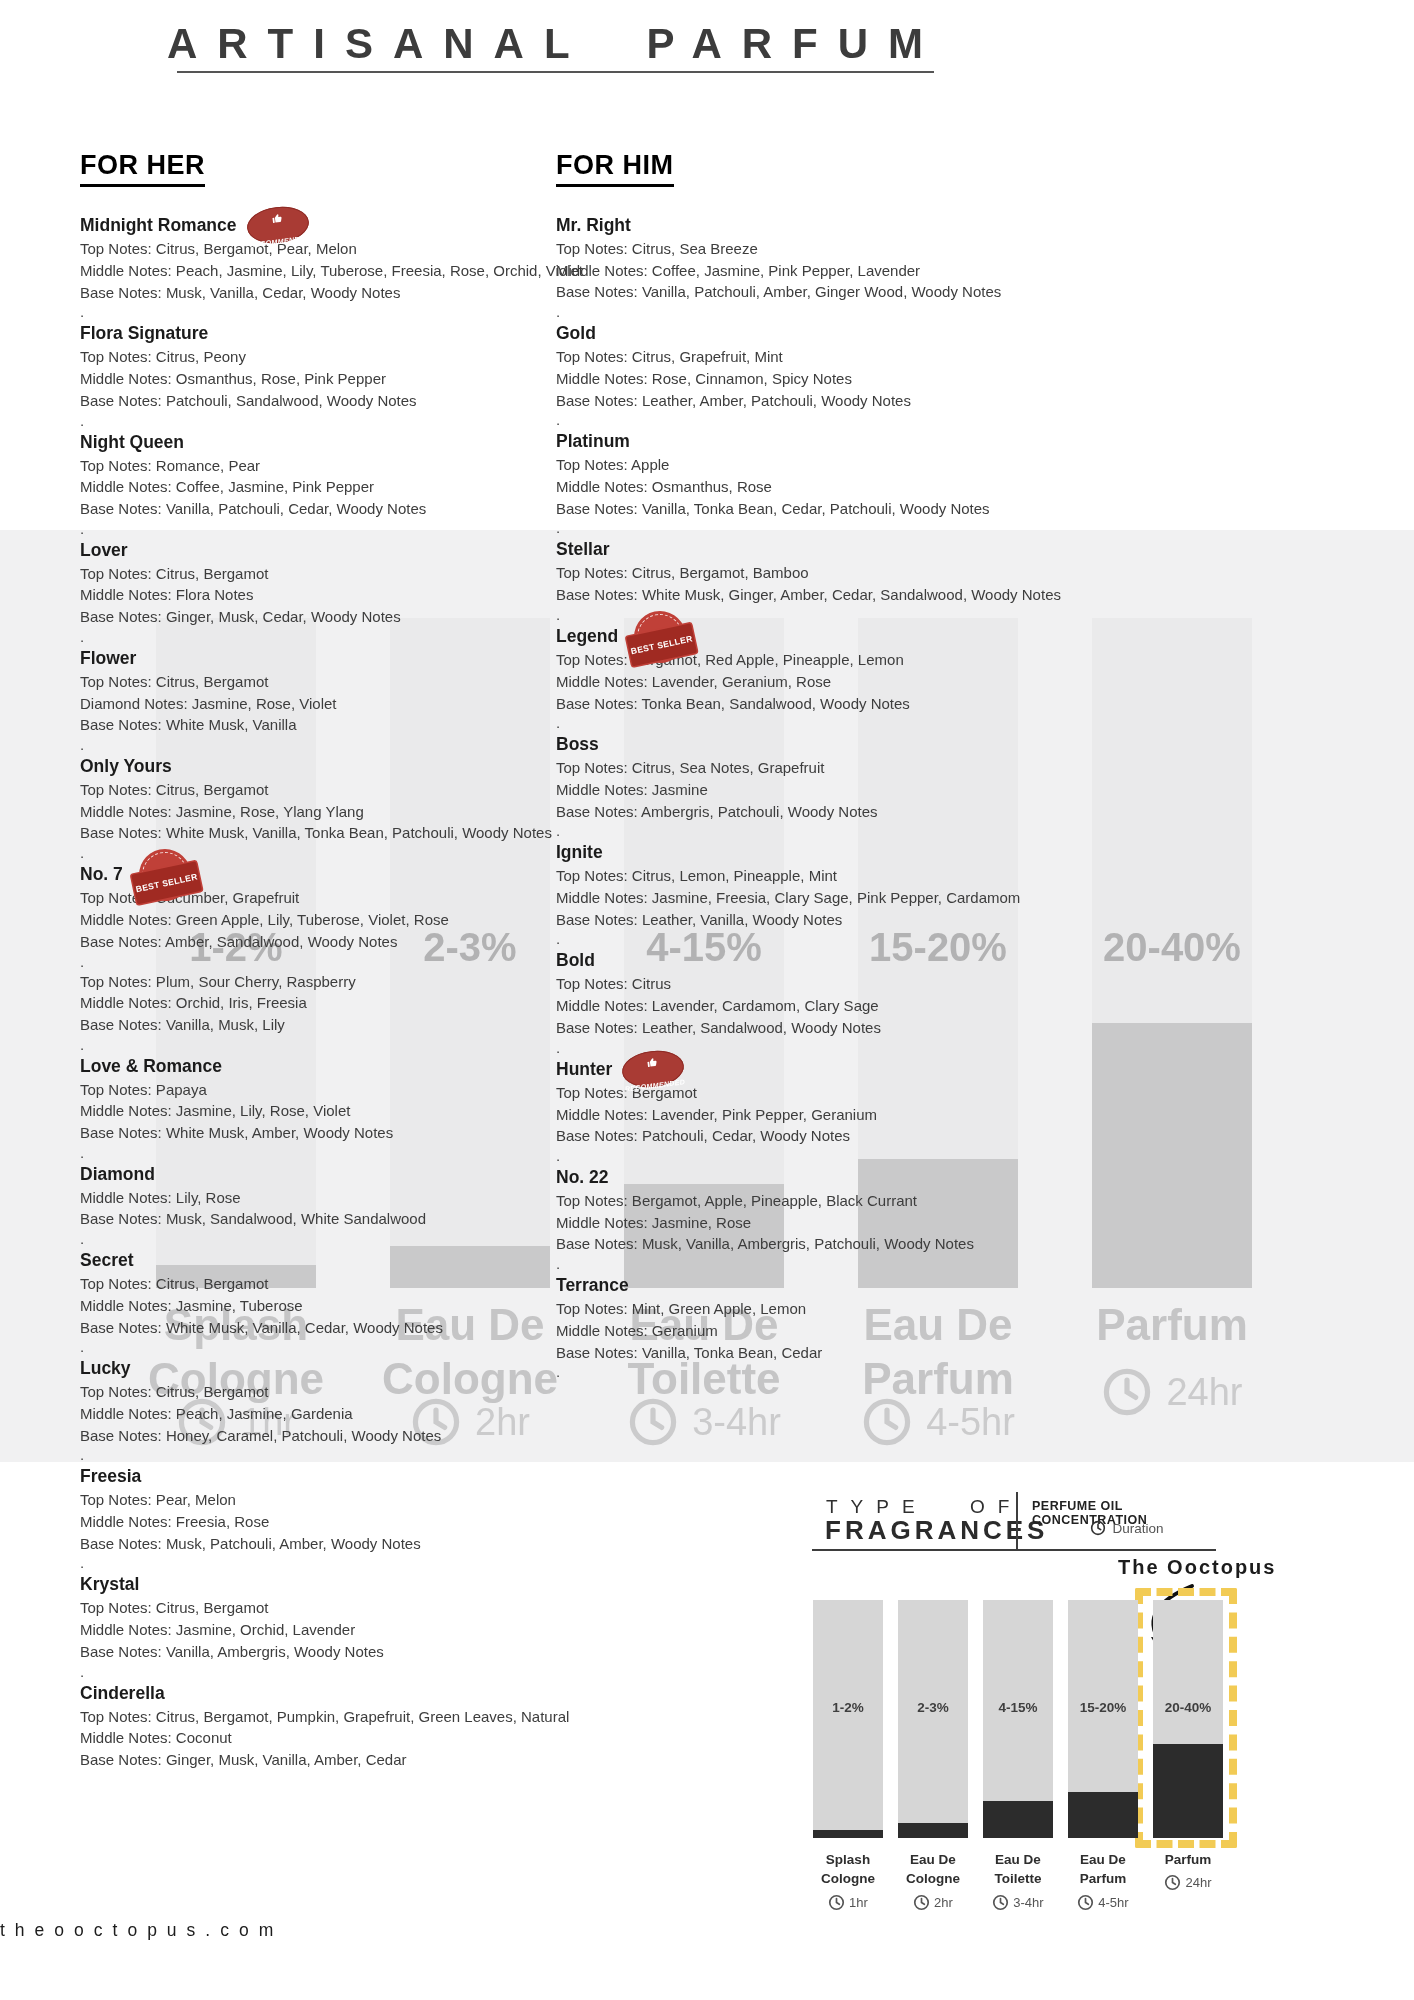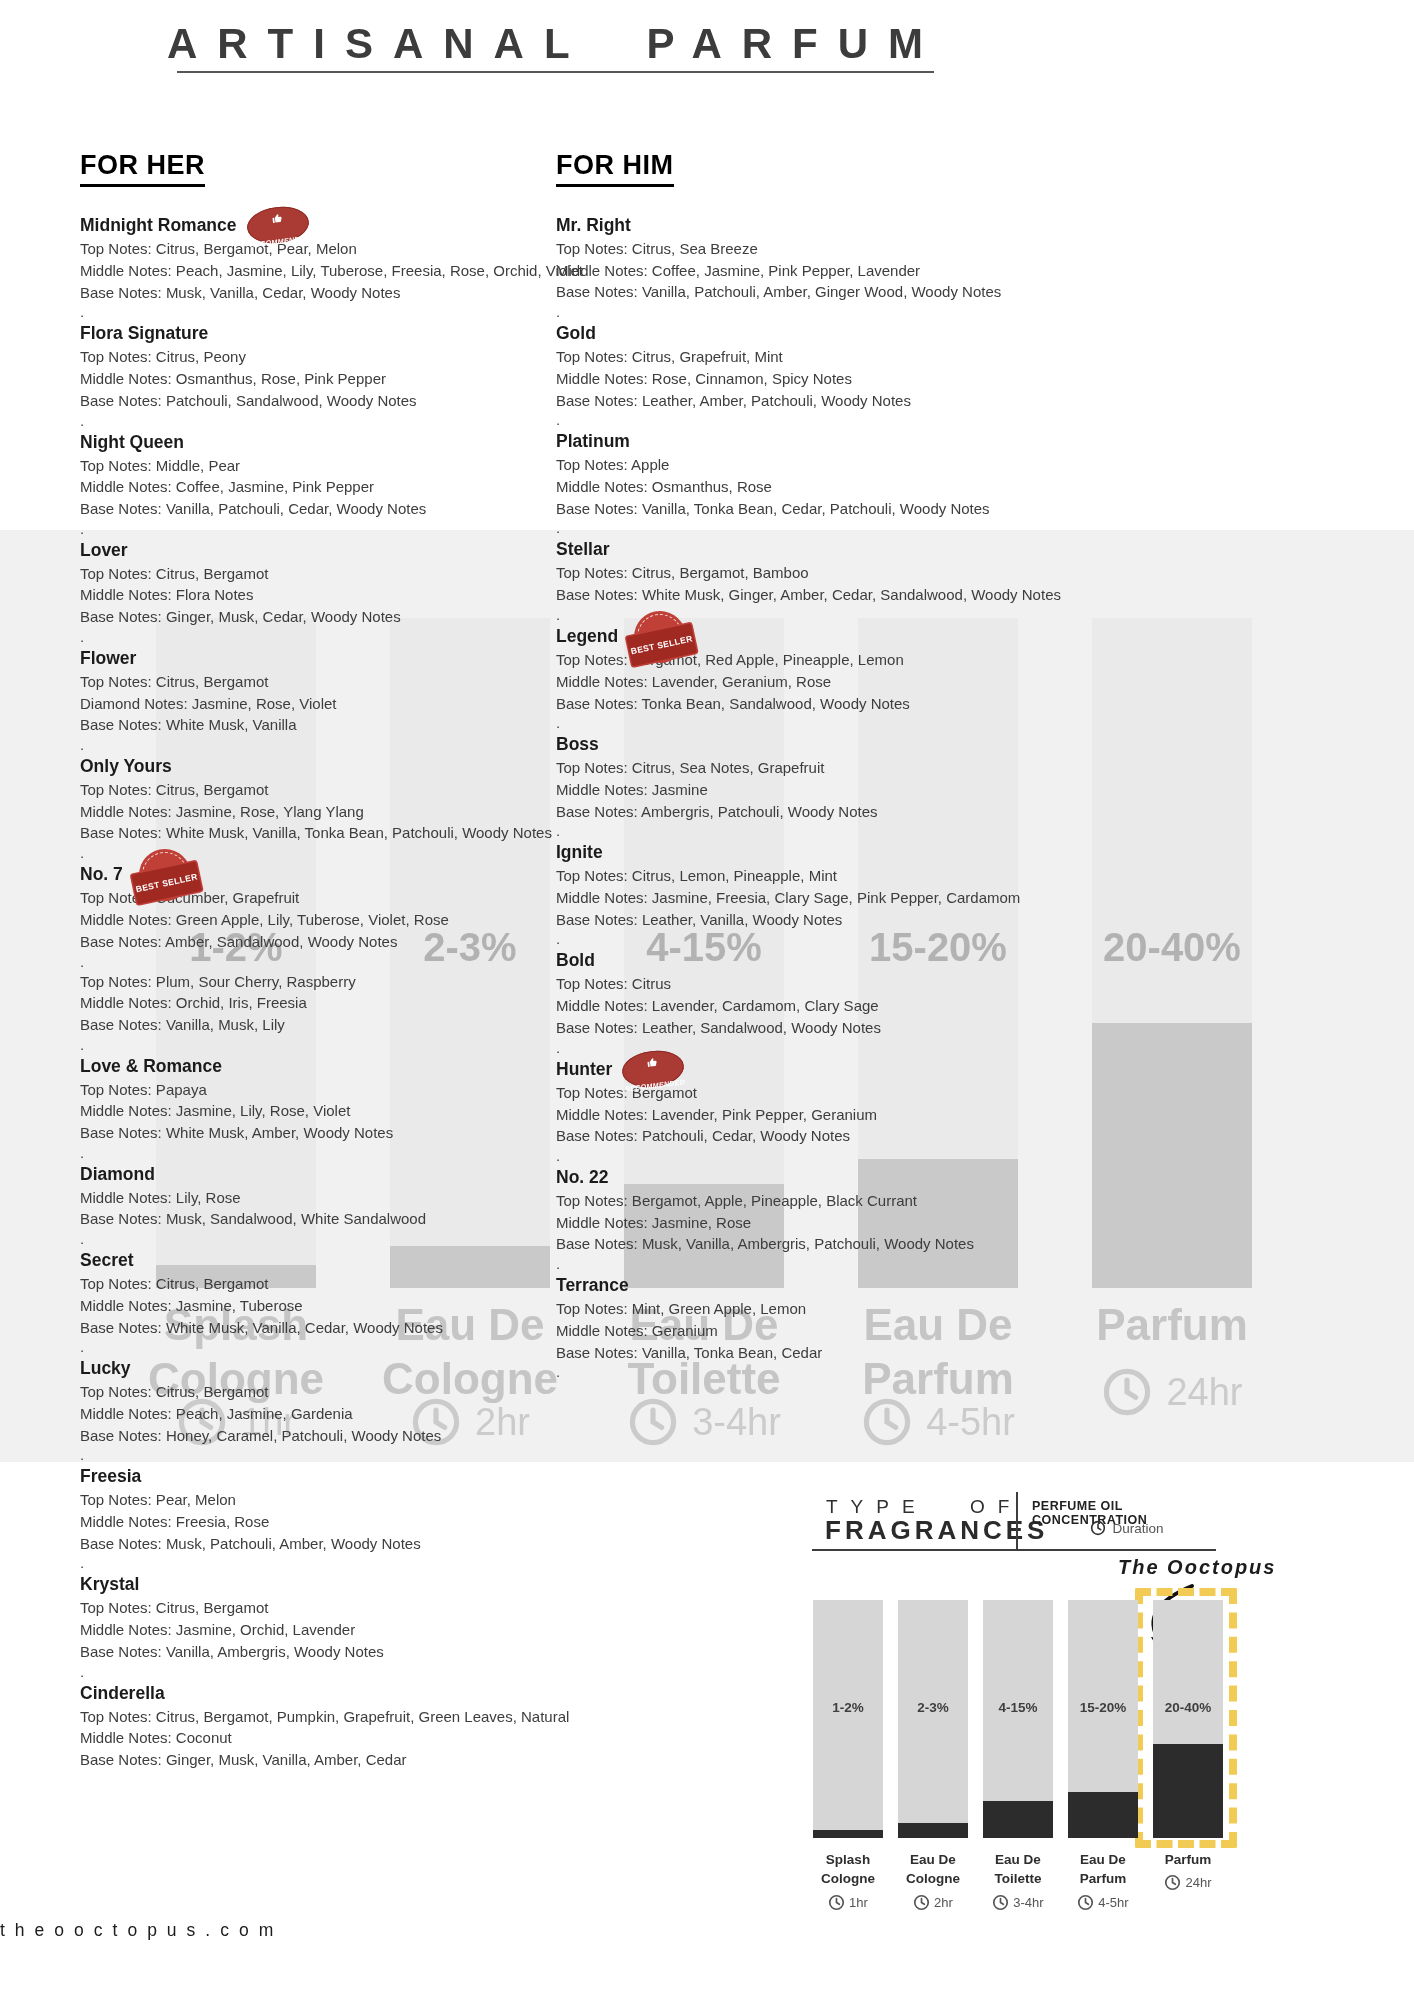--- a/index.html
+++ b/index.html
@@ -55,21 +55,21 @@
   .mini .bar-dur{color:#555}
 
   
   .tc-title1{position:absolute;left:826px;top:1496px;font-size:19px;color:#2f2f2f;letter-spacing:13px;word-spacing:24px;white-space:nowrap}
   .tc-title2{position:absolute;left:825px;top:1515px;font-size:26px;font-weight:bold;color:#2b2b2b;letter-spacing:4px;white-space:nowrap}
   .tc-divider{position:absolute;left:1016px;top:1492px;width:2px;height:57px;background:#3d3d3d}
   .tc-right{position:absolute;left:1032px;top:1499px;width:190px;font-size:12.5px;font-weight:bold;color:#222;letter-spacing:.5px}
   .tc-duration{position:absolute;left:1032px;top:1520px;width:190px;display:flex;align-items:center;justify-content:center;gap:6px;
                font-size:13.5px;color:#555}
   .tc-rule{position:absolute;left:812px;top:1549px;width:404px;height:2px;background:#3d3d3d}
-  .tc-annot{position:absolute;left:1118px;top:1556px;font-size:20px;font-weight:bold;font-style:italic;color:#1c1c1c;letter-spacing:2px;white-space:nowrap}
+  .tc-annot{position:absolute;left:1118px;top:1556px;font-size:20px;font-weight:bold;color:#1c1c1c;letter-spacing:2px;white-space:nowrap}
   .hl-frame{position:absolute;left:1135px;top:1588px;width:102px;height:260px;border:8px dashed #f2cb55;border-radius:2px}
 
   .footer{position:absolute;left:0;top:1920px;width:1110px;text-align:left;
           font-size:17.5px;color:#1c1c1c;letter-spacing:10px}
   .clock-svg{flex:none;display:inline-block}
 </style>
 </head>
 <body>
 
 <div class="page">
@@ -162,21 +162,21 @@
         </div>
         <div class="entry">
           <div class="entry-head"><span>Flora Signature</span></div>
           <div class="note-line">Top Notes: Citrus, Peony</div>
           <div class="note-line">Middle Notes: Osmanthus, Rose, Pink Pepper</div>
           <div class="note-line">Base Notes: Patchouli, Sandalwood, Woody Notes</div>
           <div class="dot">.</div>
         </div>
         <div class="entry">
           <div class="entry-head"><span>Night Queen</span></div>
-          <div class="note-line">Top Notes: Middle, Pear</div>
+          <div class="note-line">Top Notes: Romance, Pear</div>
           <div class="note-line">Middle Notes: Coffee, Jasmine, Pink Pepper</div>
           <div class="note-line">Base Notes: Vanilla, Patchouli, Cedar, Woody Notes</div>
           <div class="dot">.</div>
         </div>
         <div class="entry">
           <div class="entry-head"><span>Lover</span></div>
           <div class="note-line">Top Notes: Citrus, Bergamot</div>
           <div class="note-line">Middle Notes: Flora Notes</div>
           <div class="note-line">Base Notes: Ginger, Musk, Cedar, Woody Notes</div>
           <div class="dot">.</div>

